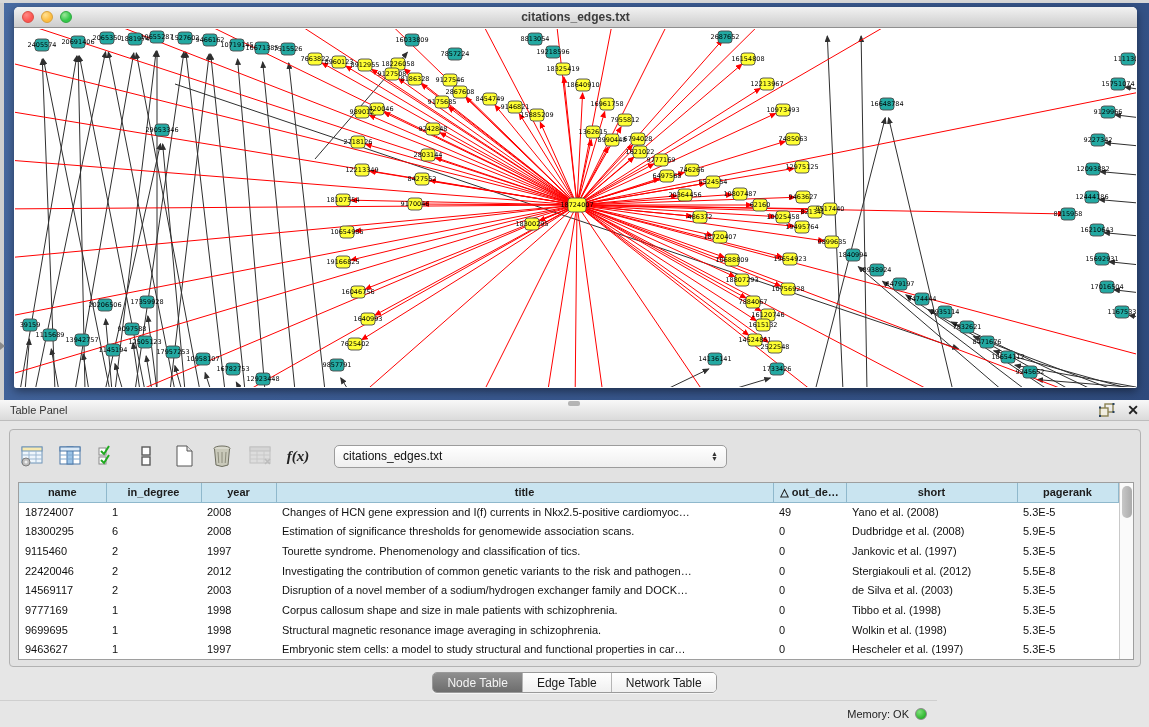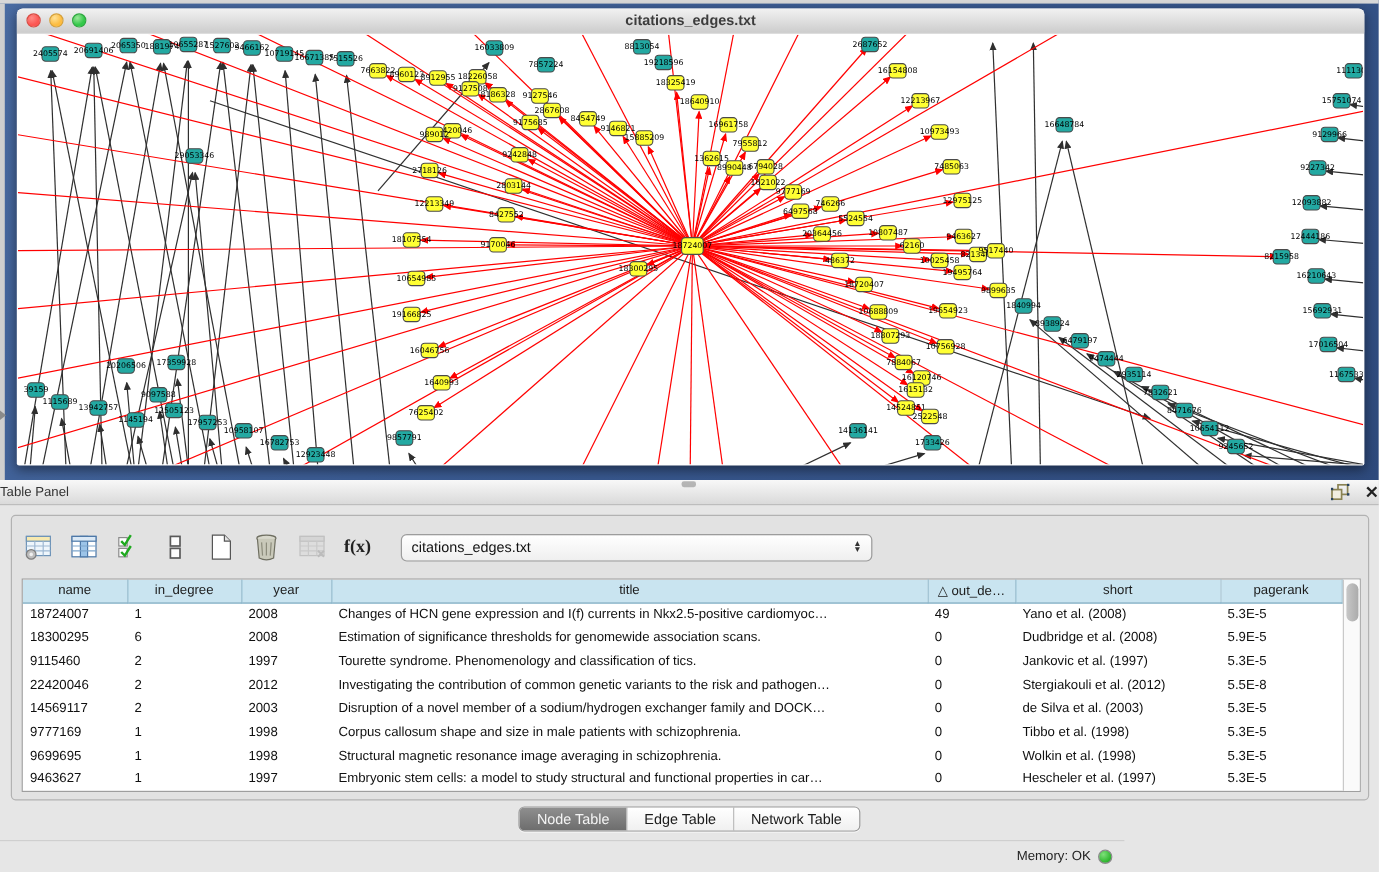--- a/index.html
+++ b/index.html
@@ -26,42 +26,42 @@
   .light.red    { background:radial-gradient(circle at 35% 30%, #ff8a85,#fc5753 60%); border:1px solid #d94c43; }
   .light.yellow { background:radial-gradient(circle at 35% 30%, #ffe194,#fdbc40 60%); border:1px solid #d6a13a; }
   .light.green  { background:radial-gradient(circle at 35% 30%, #9ce79a,#34c84a 60%); border:1px solid #2ea83f; }
   .graph { position:absolute; left:1px; top:22px; width:1121px; height:358px; background:#ffffff; overflow:hidden; }
   .graph svg { display:block; }
 
   
   .table-panel { position:absolute; left:0; top:400px; width:1149px; height:327px; background:#e6e6e6; }
   .splitter-handle { position:absolute; left:568px; top:1px; width:12px; height:5px; background:#9a9a9a; border-radius:2px; opacity:.7; }
   .panel-header { height:21px; background:linear-gradient(#f8f8f8,#dadada); border-bottom:1px solid #bdbdbd;
-    display:flex; align-items:center; padding:0 0; }
+    display:flex; align-items:center; padding:0 10px; }
   .panel-header .ph-title { font-size:11px; color:#333; }
   .panel-header .spacer { flex:1; }
   .ph-icon { margin-left:12px; cursor:default; display:flex; align-items:center; }
   .close-x { font-size:14px; font-weight:bold; color:#222; line-height:14px; }
 
   .panel-body { position:absolute; left:9px; top:29px; width:1132px; height:238px;
     background:#e2e2e2; border:1px solid #b2b2b2; border-radius:4px; }
 
   .toolbar { position:absolute; left:8px; top:10px; height:32px; display:flex; align-items:center; gap:10px; }
   .tb-icon { width:28px; height:28px; display:flex; align-items:center; justify-content:center; }
   .tb-icon.disabled { opacity:.45; }
-  .fx { font-family:"Liberation Serif", serif; font-weight:bold; font-size:15px; color:#222; }
+  .fx { font-family:"Liberation Serif", serif; font-style:italic; font-weight:bold; font-size:15px; color:#222; }
   .dropdown { margin-left:12px; width:393px; height:23px; border:1px solid #9c9c9c; border-radius:5px;
     background:linear-gradient(#ffffff,#efefef); display:flex; align-items:center; padding:0 8px; }
   .dropdown .dd-value { flex:1; font-size:12px; color:#111; }
   .dd-stepper { display:flex; flex-direction:column; line-height:5px; color:#333; font-size:7px; }
 
   .table-wrap { position:absolute; left:8px; top:52px; width:1116px; height:178px; background:#fff; border:1px solid #9e9e9e; display:flex; }
   table.dtable { border-collapse:collapse; table-layout:fixed; width:1099px; font-size:11px; }
   table.dtable th { height:19px; background:#c9e4f0; border-right:1px solid #8fb8cc; border-bottom:1px solid #8fb8cc;
-    font-weight:normal; color:#1c1c1c; text-align:center; overflow:hidden; white-space:nowrap;margin-left:40px; }
+    font-weight:bold; color:#1c1c1c; text-align:center; overflow:hidden; white-space:nowrap;margin-left:40px; }
   table.dtable td { height:15.8px; padding:0 6px; color:#101010; overflow:hidden; white-space:nowrap; text-overflow:clip; }
   table.dtable td.center { text-align:left; }
   .vscroll { width:15px; background:#fafafa; border-left:1px solid #c9c9c9; position:relative; }
   .vthumb { position:absolute; left:2px; top:3px; width:10px; height:32px; background:linear-gradient(90deg,#c7c7c7,#ababab); border-radius:6px; }
 
   .tabs { position:absolute; left:0; top:272px; width:1149px; display:flex; justify-content:center; }
   .seg { display:flex; border:1px solid #9a9a9a; border-radius:5px; overflow:hidden; height:21px;
     box-shadow:0 1px 0 rgba(255,255,255,.6); }
   .seg button { border:none; background:linear-gradient(#ffffff,#f0f0f0); font-size:12px; color:#1a1a1a;
     padding:0 14px; font-family:"Liberation Sans",sans-serif; border-right:1px solid #b5b5b5; }

